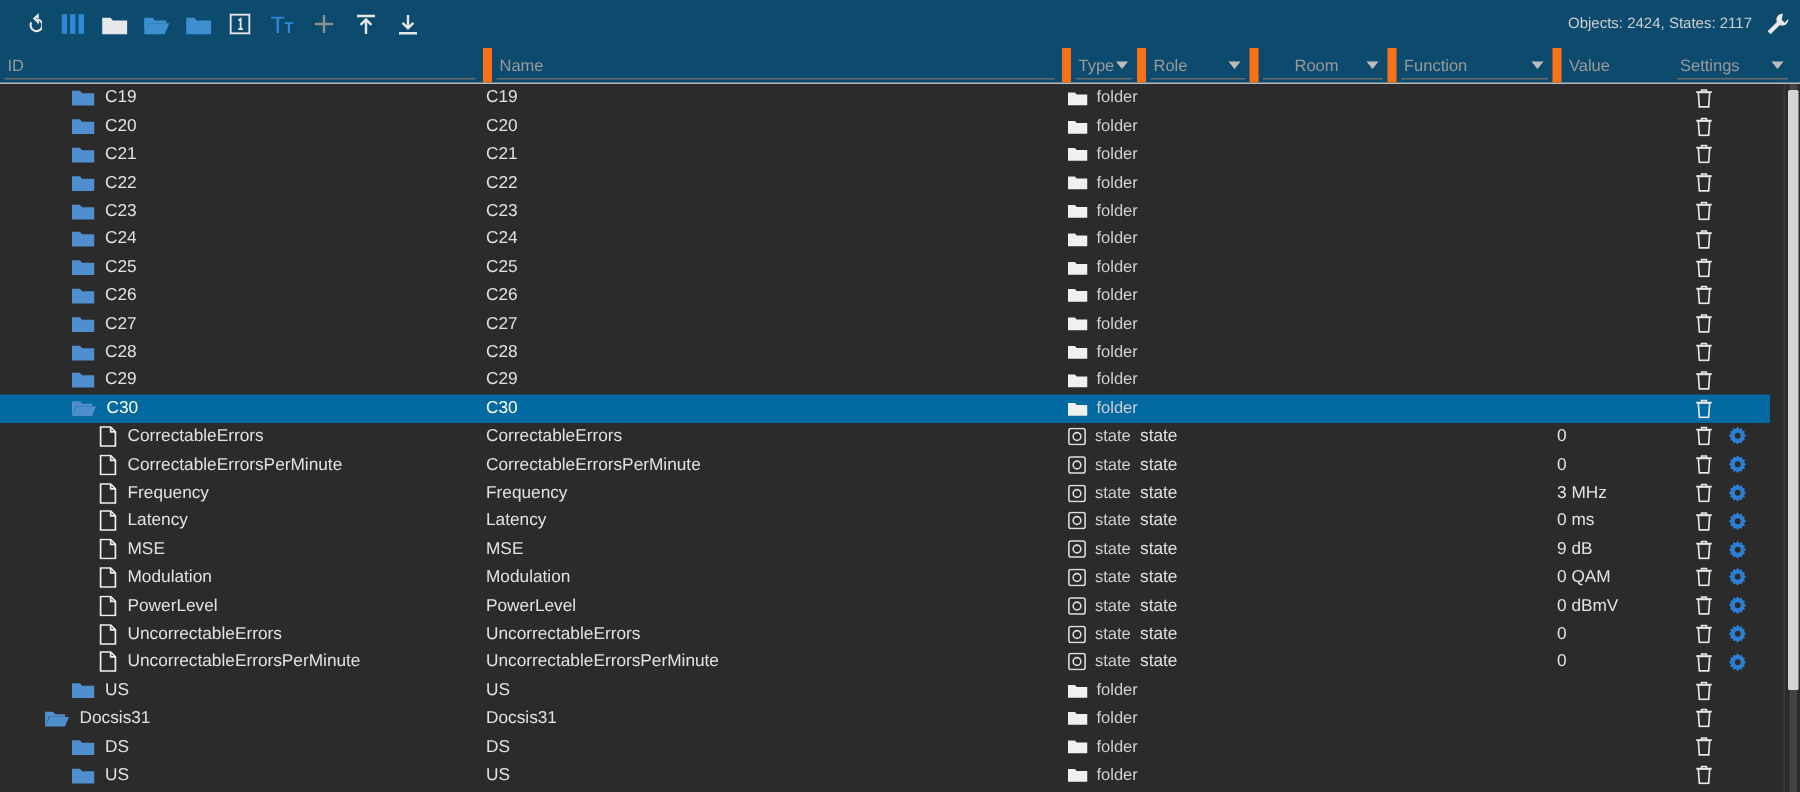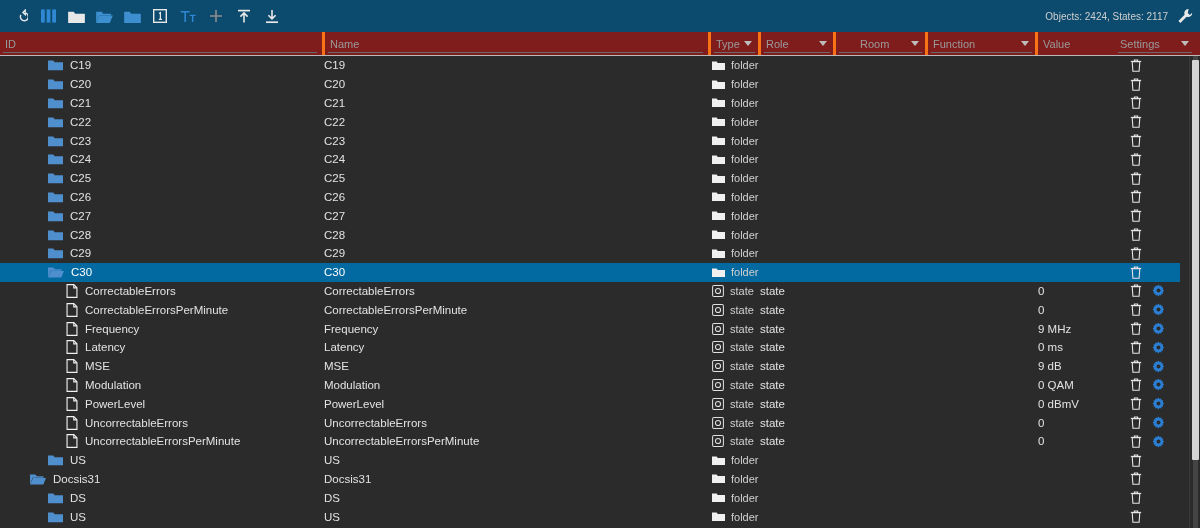--- a/index.html
+++ b/index.html
@@ -36,28 +36,28 @@
     transform: translateY(-50%);
     width: 20px; height: 20px;
     display: flex; align-items: center; justify-content: center;
     cursor: pointer;
   }
 
   
   #filterbar {
     position: relative;
     height: 24px;
-    background: #7f1d1d;
+    background: #0c4a6e;
     border-bottom: 1px solid #b9b9b9;
   }
   .fcell {
     position: absolute; top: 0; height: 23px;
     display: flex; align-items: center;
     font-size: 11px; color: #9a9a9a;
-    border-left: 3px solid #f97316;
+    border-left: 6px solid #f97316;
     padding-left: 5px;
     overflow: hidden;
   }
   .fcell.noborder { border-left: none; }
   .fcell .caret {
     position: absolute; right: 6px; top: 9px;
     width: 0; height: 0;
     border-left: 4px solid transparent;
     border-right: 4px solid transparent;
     border-top: 5px solid #bdbdbd;
@@ -780,21 +780,21 @@
               <rect x="0.7" y="0.7" width="12.6" height="12.6" rx="1.6" fill="none" stroke="#e0e0e0" stroke-width="1.2"></rect>
               <circle cx="7" cy="7" r="3" fill="none" stroke="#e0e0e0" stroke-width="1.2"></circle>
             </svg>
           </span>
           <span class="typelabel">state</span>
         </div>
         <div class="cell c-role">
           <span>state</span>
         </div>
         <div class="cell c-val">
-          <span>9 MHz</span>
+          <span>3 MHz</span>
         </div>
         <div class="cell c-set">
           <span class="ico-btn">
             <svg width="12" height="13" viewBox="0 0 12 13">
               <path d="M0.8 2.4h10.4" stroke="#e6e6e6" stroke-width="1.1"></path>
               <path d="M2.2 2.6h7.6l-0.7 9.6H2.9z" fill="none" stroke="#e6e6e6" stroke-width="1.1"></path>
               <path d="M4.4 2.2V1h3.2v1.2" fill="none" stroke="#e6e6e6" stroke-width="1.1"></path>
             </svg>
           </span>
           <span class="ico-btn">

